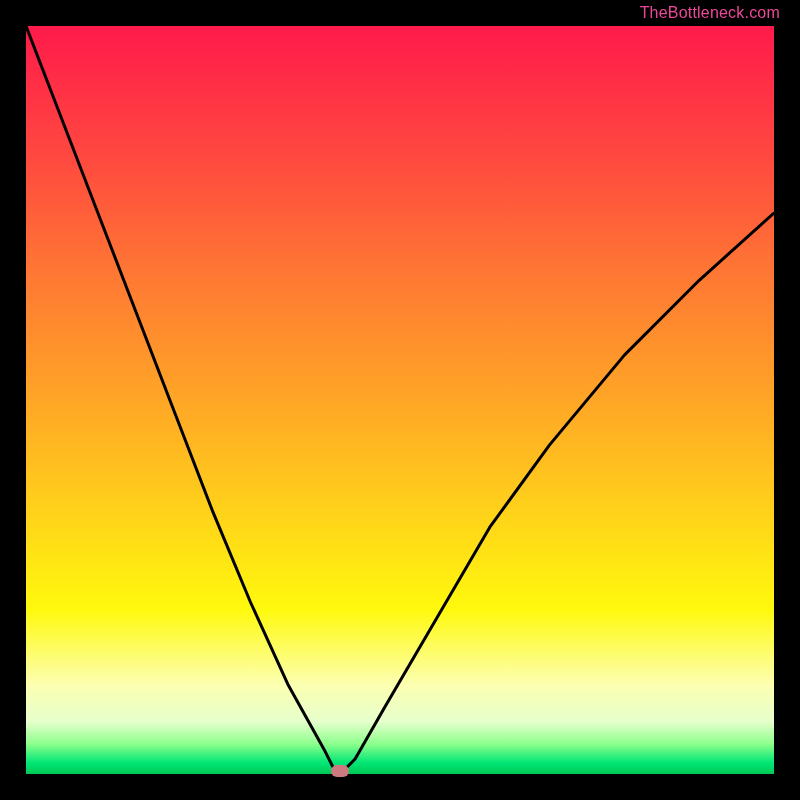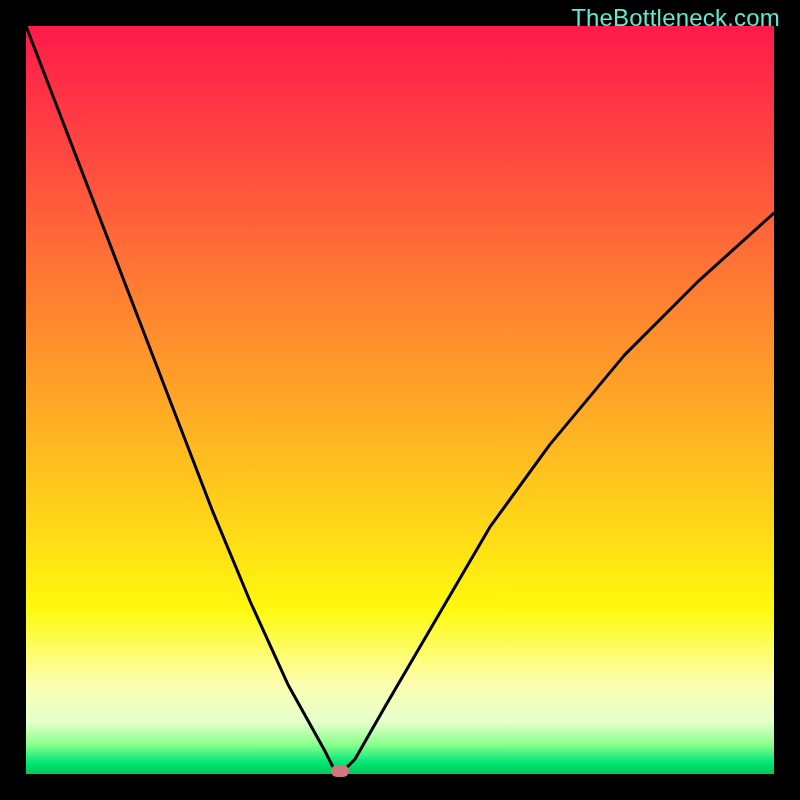--- a/index.html
+++ b/index.html
@@ -49,22 +49,22 @@
     position: absolute;
     width: 18px;
     height: 12px;
     border-radius: 6px;
     background: #cc7a80;
   }
   .watermark {
     position: absolute;
     top: 4px;
     right: 20px;
-    color: #5eead4;
-    font-size: 24px;
+    color: #ec4899;
+    font-size: 16px;
     font-weight: 500;
     letter-spacing: 0.2px;
   }
 </style>
 </head>
 <body>
 
 <div class="frame">
   <div class="watermark">TheBottleneck.com</div>
   <div class="plot">

